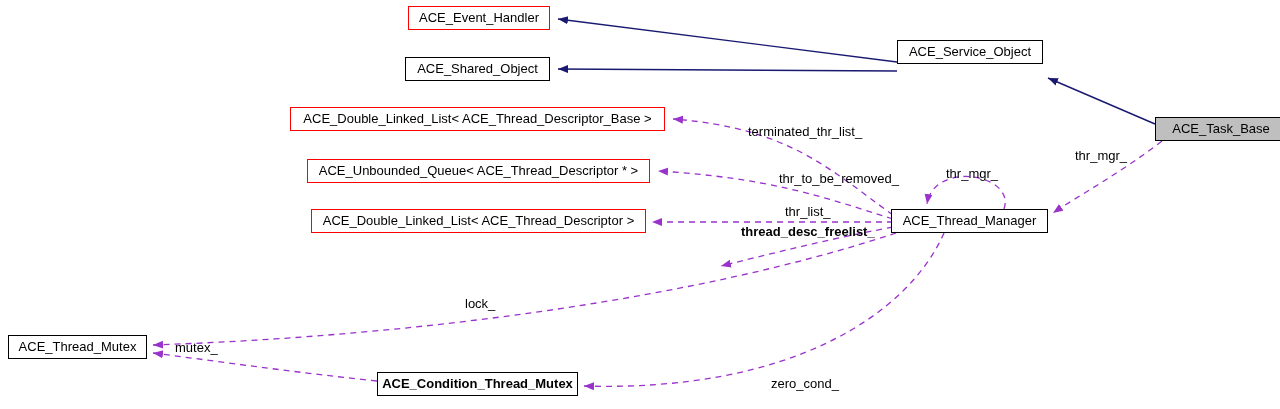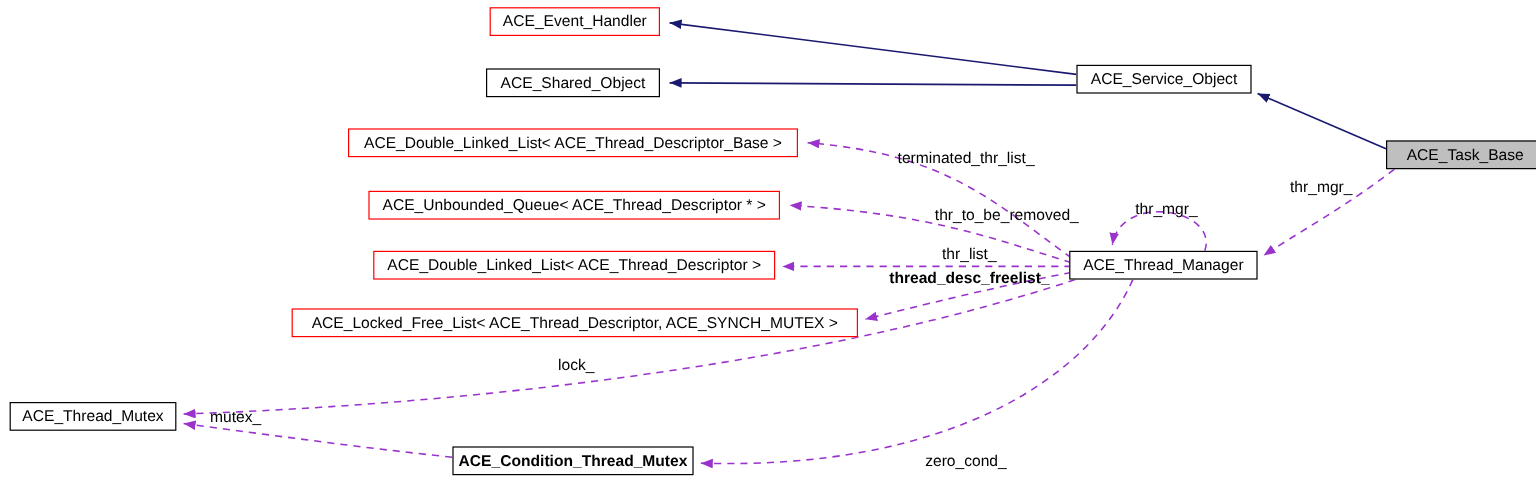--- a/index.html
+++ b/index.html
@@ -70,27 +70,26 @@
   <div class="node external" style="left:408px; top:6px;   width:142px;">ACE_Event_Handler</div>
 
   <div class="node" style="left:405px; top:57px;  width:145px;">ACE_Shared_Object</div>
 
   <div class="node external" style="left:290px; top:107px; width:375px;">ACE_Double_Linked_List&lt; ACE_Thread_Descriptor_Base &gt;</div>
 
   <div class="node external" style="left:307px; top:159px; width:343px;">ACE_Unbounded_Queue&lt; ACE_Thread_Descriptor * &gt;</div>
 
   <div class="node external" style="left:311px; top:209px; width:335px;">ACE_Double_Linked_List&lt; ACE_Thread_Descriptor &gt;</div>
 
-  <div class="node external" style="left:243px; top:257px; width:472px;">ACE_Locked_Free_List&lt; ACE_Thread_Descriptor, ACE_SYNCH_MUTEX &gt;</div>
 
   <div class="node" style="left:8px;   top:335px; width:139px;">ACE_Thread_Mutex</div>
 
   <div class="node" style="left:377px; top:372px; width:201px;font-weight:bold;">ACE_Condition_Thread_Mutex</div>
 
-  <div class="node" style="left:897px; top:54px;  width:146px;">ACE_Service_Object</div>
+  <div class="node" style="left:897px; top:40px;  width:146px;">ACE_Service_Object</div>
 
   <div class="node" style="left:891px; top:209px; width:157px;">ACE_Thread_Manager</div>
 
   <div class="node current" style="left:1155px; top:117px; width:132px;">ACE_Task_Base</div>
 
   <div class="edge-label" style="left:748px; top:124px;">terminated_thr_list_</div>
 
   <div class="edge-label" style="left:779px; top:171px;">thr_to_be_removed_</div>
 
   <div class="edge-label" style="left:785px; top:204px;">thr_list_</div>

